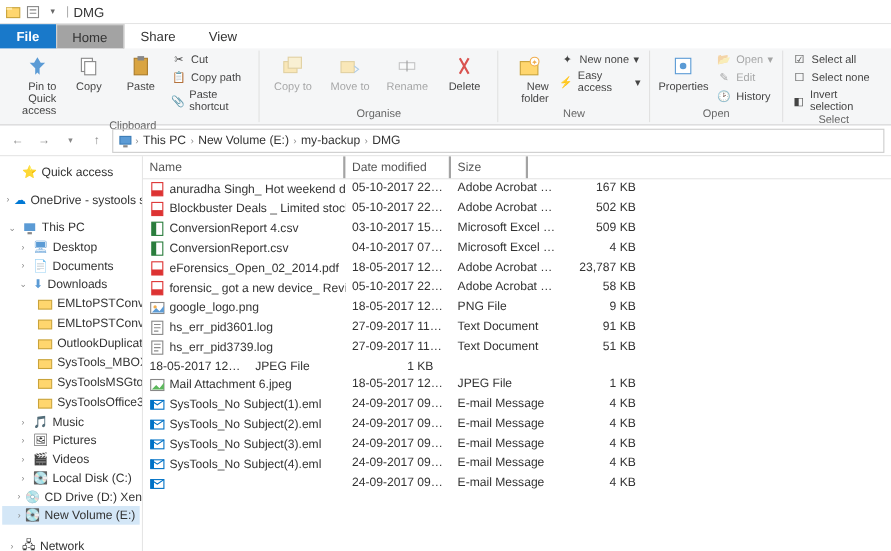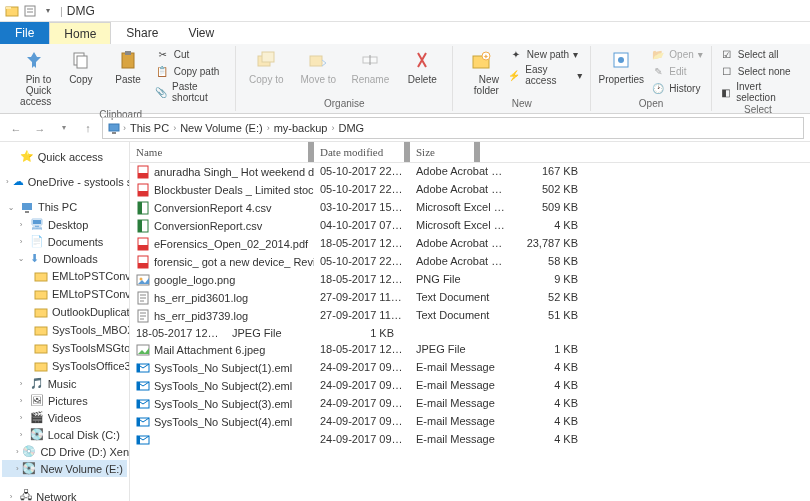--- a/index.html
+++ b/index.html
@@ -6,22 +6,22 @@
 body { width: 810px; height: 501px; background: #fff; font-size: 11px; overflow: hidden; }
 
 .titlebar { height: 22px; background: #fff; display: flex; align-items: center; padding: 0 4px; border-bottom: 1px solid #e1e1e1; }
 .titlebar .qat { display: flex; gap: 2px; align-items: center; }
 .titlebar .qat-icon { width: 16px; height: 16px; display: flex; align-items: center; justify-content: center; }
 .titlebar .sep { color: #aaa; margin: 0 4px; }
 .titlebar .title { color: #333; font-size: 12px; }
 
 .tabs { height: 22px; display: flex; align-items: stretch; background: #fff; }
 .tab { padding: 0 14px; display: flex; align-items: center; font-size: 12px; color: #333; border: 1px solid transparent; }
-.tab.file { background: #1979ca; color: #fff; }
-.tab.active { border: 1px solid #d4d4d4; border-bottom: none; background: #fef9c3; }
+.tab.file { background: #1979ca; color: #fff; font-weight: bold; }
+.tab.active { border: 1px solid #d4d4d4; border-bottom: none; background: #a3a3a3; }
 
 .ribbon { height: 70px; background: #f5f6f7; border-bottom: 1px solid #d4d4d4; display: flex; padding: 2px 6px; }
 .group { display: flex; flex-direction: column; align-items: center; padding: 0 6px; border-right: 1px solid #e1e1e1; }
 .group:last-child { border-right: none; }
 .group-body { display: flex; align-items: flex-start; gap: 4px; flex: 1; }
 .group-label { font-size: 10px; color: #666; margin-top: auto; padding-bottom: 2px; }
 .big-btn { display: flex; flex-direction: column; align-items: center; justify-content: flex-start; padding: 2px 4px; width: 48px; gap: 2px; }
 .big-btn .ico { width: 24px; height: 24px; display: flex; align-items: center; justify-content: center; }
 .big-btn .lbl { font-size: 10px; color: #444; text-align: right; line-height: 1.1; }
 .small-list { display: flex; flex-direction: column; gap: 1px; }
@@ -39,21 +39,21 @@
 .sidebar { width: 130px; border-right: 1px solid #e5e5e5; padding: 6px 2px; overflow: hidden; }
 .side-item { display: flex; align-items: center; gap: 4px; padding: 2px 4px; font-size: 11px; color: #333; white-space: nowrap; }
 .side-item .exp { width: 10px; color: #888; font-size: 8px; text-align: center; }
 .side-item.lvl1 { padding-left: 14px; }
 .side-item.lvl2 { padding-left: 28px; }
 .side-item.selected { background: #d4e7f7; }
 .side-sep { height: 8px; }
 
 .files { flex: 1; overflow: hidden; }
 .files-header { display: flex; border-bottom: 1px solid #e5e5e5; }
-.files-header .col { padding: 4px 6px; font-size: 11px; color: #555; border-right: 6px solid #a3a3a3; font-family: Liberation Serif, serif; }
+.files-header .col { padding: 4px 6px; font-size: 11px; color: #555; border-right: 2px solid #a3a3a3; }
 .file-row { display: flex; padding: 1px 0; font-size: 11px; color: #333; }
 .file-row .col { padding: 1px 6px; white-space: nowrap; overflow: hidden; text-overflow: ellipsis; }
 .col.name { width: 184px; display: flex; align-items: center; gap: 4px; }
 .col.date { width: 96px; }
 .col.type { width: 104px; }
 .col.size { width: 70px; text-align: right; }
 .fico { width: 14px; height: 14px; flex-shrink: 0; display: inline-flex; align-items: center; justify-content: center; }
 
 svg { display: block; }
 </style>
@@ -182,21 +182,21 @@
           <span class="ico">
             <svg width="20" height="20">
               <rect x="2" y="6" width="16" height="12" fill="#ffd66e" stroke="#c9a33a"></rect>
               <circle cx="15" cy="6" r="4" fill="#fff" stroke="#f0ad4e"></circle>
               <text x="15" y="9" font-size="7" text-anchor="middle" fill="#f0ad4e">✦</text>
             </svg>
           </span>
           <span class="lbl">New folder</span>
         </div>
       <div class="small-list">
-        <div class="small-btn"><span class="mini">✦</span><span>New path</span> ▾</div>
+        <div class="small-btn"><span class="mini">✦</span><span>New none</span> ▾</div>
         <div class="small-btn"><span class="mini">⚡</span><span>Easy access</span> ▾</div>
       </div>
     </div>
     <div class="group-label">New</div>
   </div>
 
   <div class="group">
     <div class="group-body">
       <div class="big-btn">
           <span class="ico">
@@ -512,21 +512,21 @@
                 <rect x="2" y="1" width="10" height="12" fill="#fff" stroke="#888"></rect>
                 <line x1="4" y1="4" x2="10" y2="4" stroke="#888"></line>
                 <line x1="4" y1="7" x2="10" y2="7" stroke="#888"></line>
                 <line x1="4" y1="10" x2="8" y2="10" stroke="#888"></line>
               </svg>
             </span>
             <span>hs_err_pid3601.log</span>
           </div>
           <div class="col date">27-09-2017 11:40</div>
           <div class="col type">Text Document</div>
-          <div class="col size">52 KB</div>
+          <div class="col size">91 KB</div>
         </div>
         <div class="file-row">
           <div class="col name">
             <span class="fico">
               <svg width="14" height="14">
                 <rect x="2" y="1" width="10" height="12" fill="#fff" stroke="#888"></rect>
                 <line x1="4" y1="4" x2="10" y2="4" stroke="#888"></line>
                 <line x1="4" y1="7" x2="10" y2="7" stroke="#888"></line>
                 <line x1="4" y1="10" x2="8" y2="10" stroke="#888"></line>
               </svg>

